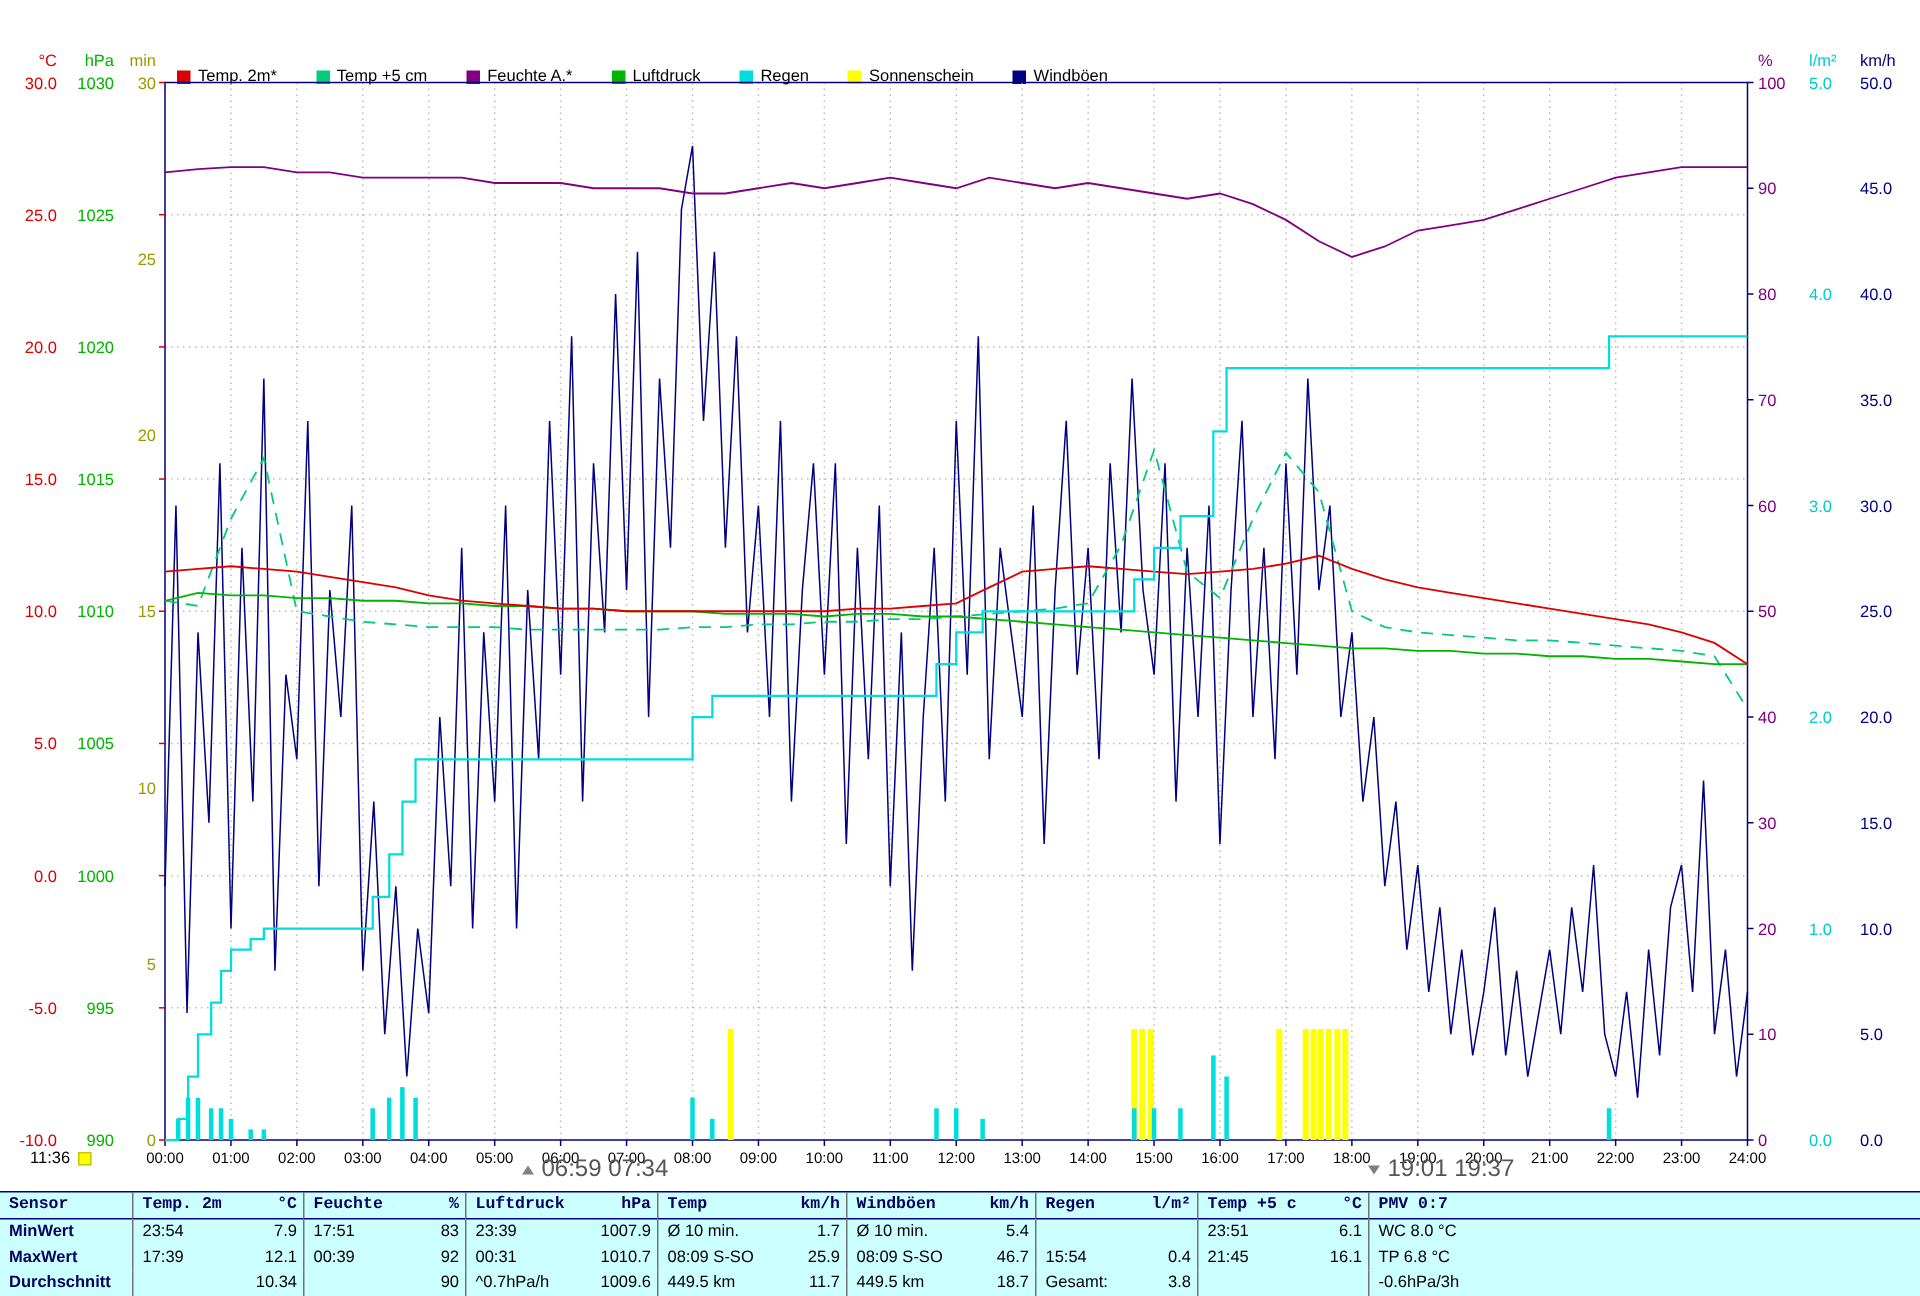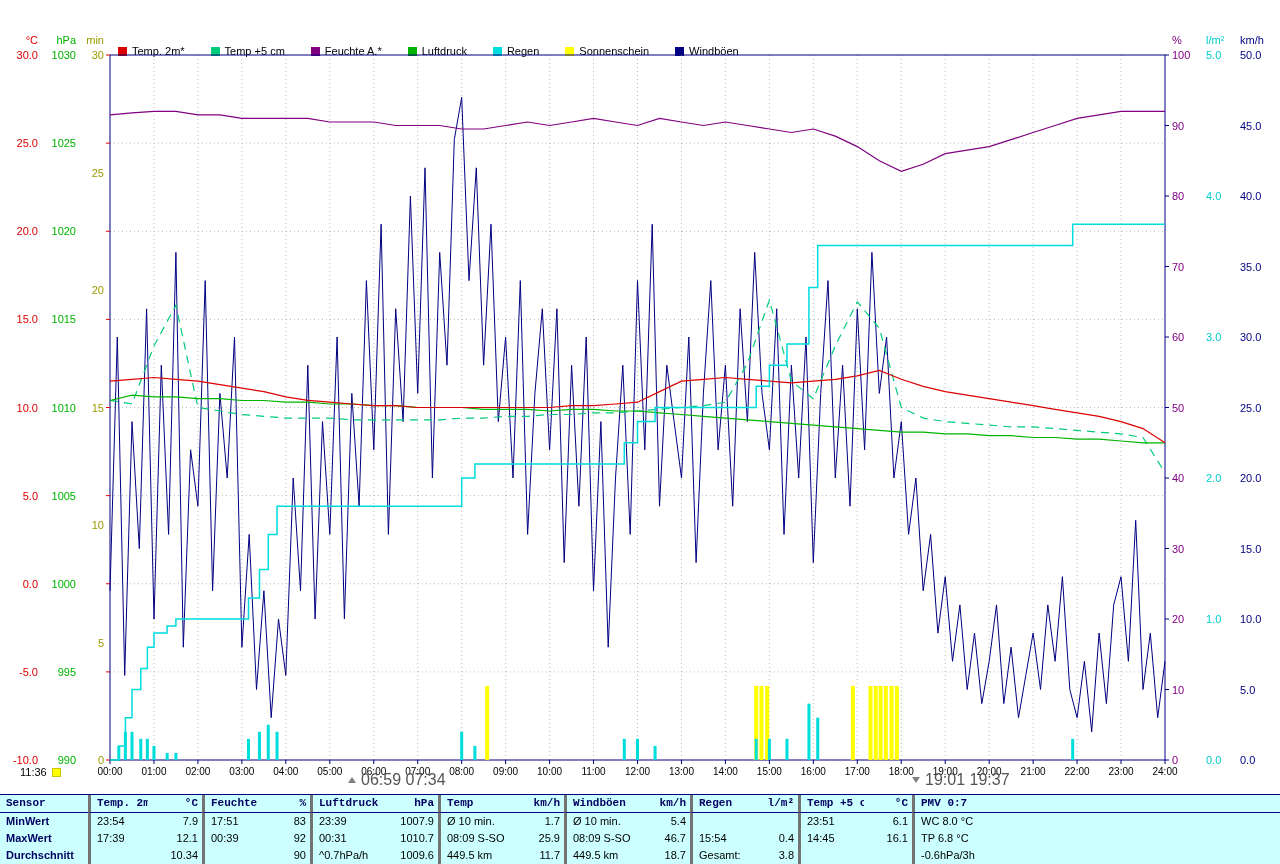--- a/index.html
+++ b/index.html
@@ -16,21 +16,21 @@
   .tri-up{width:0;height:0;border-left:4px solid transparent;border-right:4px solid transparent;border-bottom:6px solid #808080;}
   .tri-down{width:0;height:0;border-left:4px solid transparent;border-right:4px solid transparent;border-top:6px solid #808080;}
   #wtable{position:absolute;top:794px;left:0;width:1280px;height:70px;background:#ccffff;
           border-top:1px solid #000080;display:grid;
           grid-template-columns:88px 60px 54px 60px 48px 70px 58px 76px 50px 76px 50px 60px 48px 66px 48px 1fr;
           grid-template-rows:18px 17px 17px 17px;font-size:11px;}
   #wtable .c{padding:1px 4px 0 6px;white-space:nowrap;overflow:hidden;line-height:15px;}
   #wtable .hd{font-weight:bold;color:#000060;border-bottom:1px solid #000080;font-family:Liberation Mono, monospace;}
   #wtable .rl{font-weight:bold;color:#000060;}
   #wtable .v{text-align:right;}
-  #wtable .gb{border-left:3px solid #737373;}
+  #wtable .gb{border-left:1px solid #737373;}
 </style>
 </head>
 <body>
 
 <div class="page">
   <div class="legend" id="legend">
       <div class="leg-item">
         <span class="sw" style="background: rgb(221, 0, 0);"></span>
         <span>Temp. 2m*</span>
       </div>
@@ -315,21 +315,21 @@
       <div class="c gb">00:39</div>
       <div class="c v">92</div>
       <div class="c gb">00:31</div>
       <div class="c v">1010.7</div>
       <div class="c gb">08:09  S-SO</div>
       <div class="c v">25.9</div>
       <div class="c gb">08:09  S-SO</div>
       <div class="c v">46.7</div>
       <div class="c gb">15:54</div>
       <div class="c v">0.4</div>
-      <div class="c gb">14:45</div>
+      <div class="c gb">21:45</div>
       <div class="c v">16.1</div>
       <div class="c gb">TP 6.8 °C</div>
       <div class="c rl">Durchschnitt</div>
       <div class="c gb"></div>
       <div class="c v">10.34</div>
       <div class="c gb"></div>
       <div class="c v">90</div>
       <div class="c gb">^0.7hPa/h</div>
       <div class="c v">1009.6</div>
       <div class="c gb">449.5 km</div>

